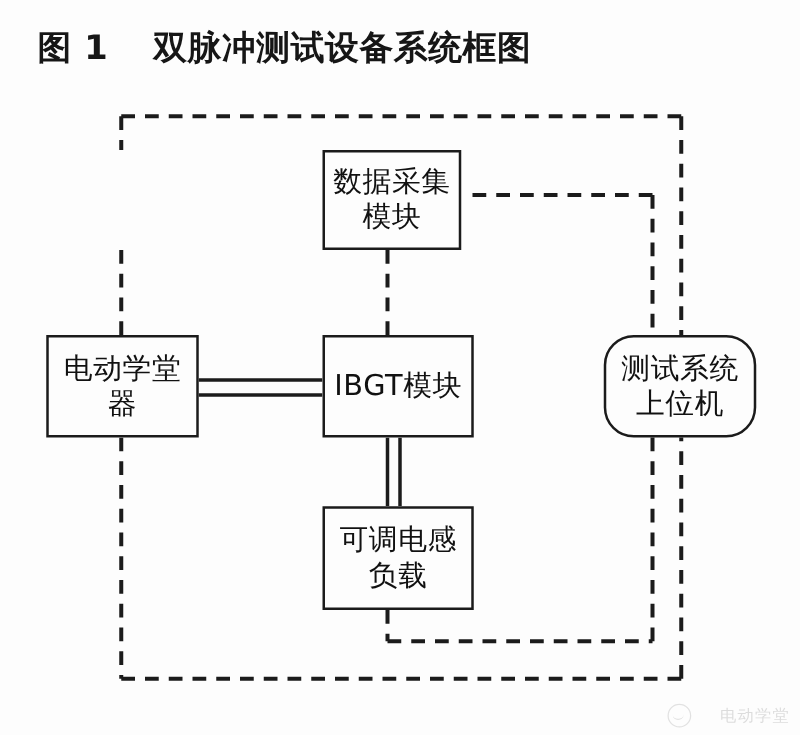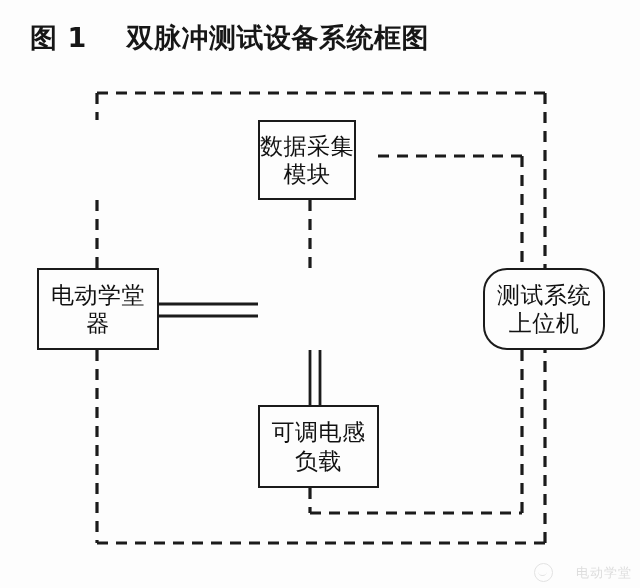--- a/index.html
+++ b/index.html
@@ -29,24 +29,24 @@
     left: 30px;
     top: 20px;
     font-size: 27px;
     font-weight: bold;
     color: #161616;
     letter-spacing: 0.5px;
     white-space: nowrap;
     font-family: "DejaVu Sans", "Liberation Sans", sans-serif;
   }
   .fig-title .fig-num {
-    margin-right: 20px;
+    margin-right: 4px;
   }
   .fig-title .fig-caption {
-    margin-left: 10px;
+    margin-left: 22px;
   }
 
   
   #wire-layer {
     position: absolute;
     left: 0; top: 0;
     width: 640px;
     height: 588px;
     pointer-events: none;
   }
@@ -145,30 +145,33 @@
       <path d="M 158 316 L 258 316"></path>
     </g>
 
     <g stroke="#1b1b1b" stroke-width="2.8" fill="none">
       <path d="M 310 350 L 310 405"></path>
       <path d="M 320 350 L 320 405"></path>
     </g>
   </svg>
 
 
-  <div class="node-box" style="left:258px; top:120px; width:98px; height:80px;">
+  <div class="node-box" style="left:258px; top:120px; width:111px; height:80px;">
     <span class="node-label">数据采集
 模块</span>
   </div>
 
   <div class="node-box" style="left:37px; top:268px; width:122px; height:82px;">
     <span class="node-label">电动学堂
 器</span>
   </div>
 
+  <div class="node-box" style="left:258px; top:268px; width:121px; height:82px;">
+    <span class="node-label">IBGT模块</span>
+  </div>
 
   <div class="node-box" style="left:483px; top:268px; width:122px; height:82px;border-radius:24px;">
     <span class="node-label">测试系统
 上位机</span>
   </div>
 
   <div class="node-box" style="left:258px; top:405px; width:121px; height:83px;">
     <span class="node-label">可调电感
 负载</span>
   </div>

